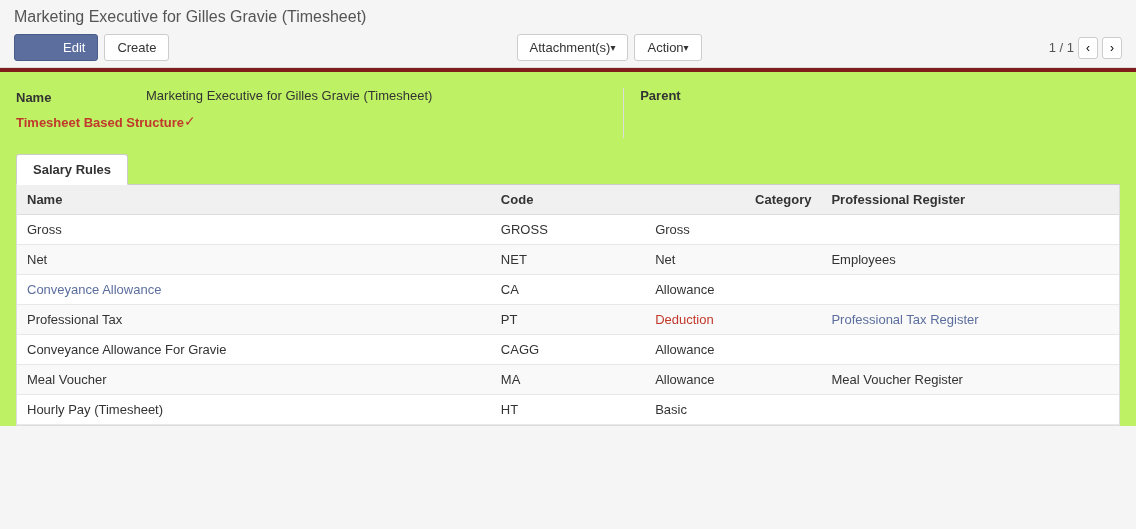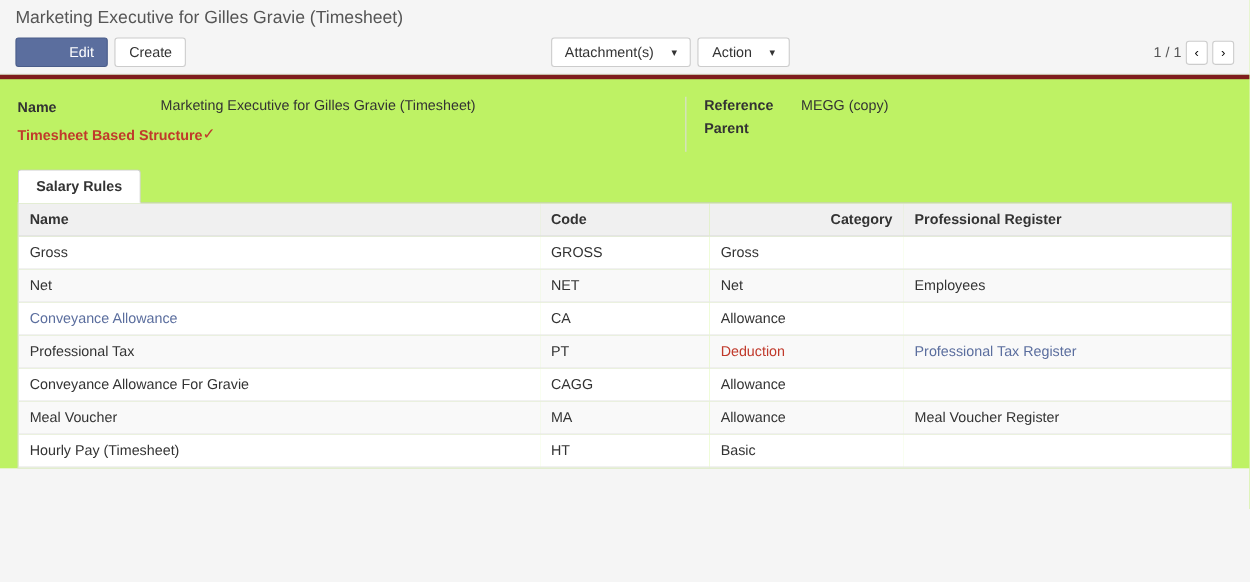--- a/index.html
+++ b/index.html
@@ -4,21 +4,21 @@
   <style>
     * { box-sizing: border-box; margin: 0; padding: 0; }
     body { font-family: Arial, sans-serif; font-size: 13px; color: #333; background: #f5f5f5; }
 
     .top-bar { background: #f5f5f5; padding: 8px 14px 6px 14px; border-bottom: 1px solid #ddd; }
     .page-title { font-size: 16px; color: #555; margin-bottom: 8px; }
 
     .toolbar { display: flex; align-items: center; gap: 6px; }
     .btn { border: 1px solid #ccc; background: #fff; padding: 5px 12px; font-size: 13px; cursor: pointer; border-radius: 3px; color: #333; }
     .btn-primary { background: #5b6e9e; color: #fff; border-color: #4a5d8a; padding-left: 48px; }
-    .btn-dropdown { display: flex; align-items: center; gap: 16px; }
+    .btn-dropdown { display: flex; align-items: center; gap: 0; }
     .btn-dropdown .caret { font-size: 10px; }
 
     .spacer { flex: 1; }
     .pagination { display: flex; align-items: center; gap: 4px; font-size: 13px; color: #555; }
     .pag-btn { border: 1px solid #ccc; background: #fff; padding: 3px 7px; cursor: pointer; border-radius: 3px; font-size: 12px; }
 
     .content { background: #bef264; margin: 0; padding: 16px 16px 0 16px; border-top: 4px solid #7f1d1d; }
 
     .form-section { display: flex; gap: 0; margin-bottom: 16px; }
     .form-left { flex: 0 0 55%; }
@@ -93,24 +93,20 @@
         <span class="field-value">Marketing Executive for Gilles Gravie (Timesheet)</span>
       </div>
       <div class="field-row">
         <span class="field-label red">Timesheet Based Structure</span>
         <span class="checkbox-icon">✓</span>
       </div>
     </div>
     <div class="form-right">
       <div class="ref-section">
         <div class="ref-row">
-          <span class="ref-label">Reference</span>
-          <span class="ref-value">MEGG (copy)</span>
-        </div>
-        <div class="ref-row">
           <span class="ref-label">Parent</span>
           <span class="ref-value"></span>
         </div>
       </div>
     </div>
   </div>
 
   <div class="tabs">
     <div class="tab active">
       <span>Salary Rules</span>

